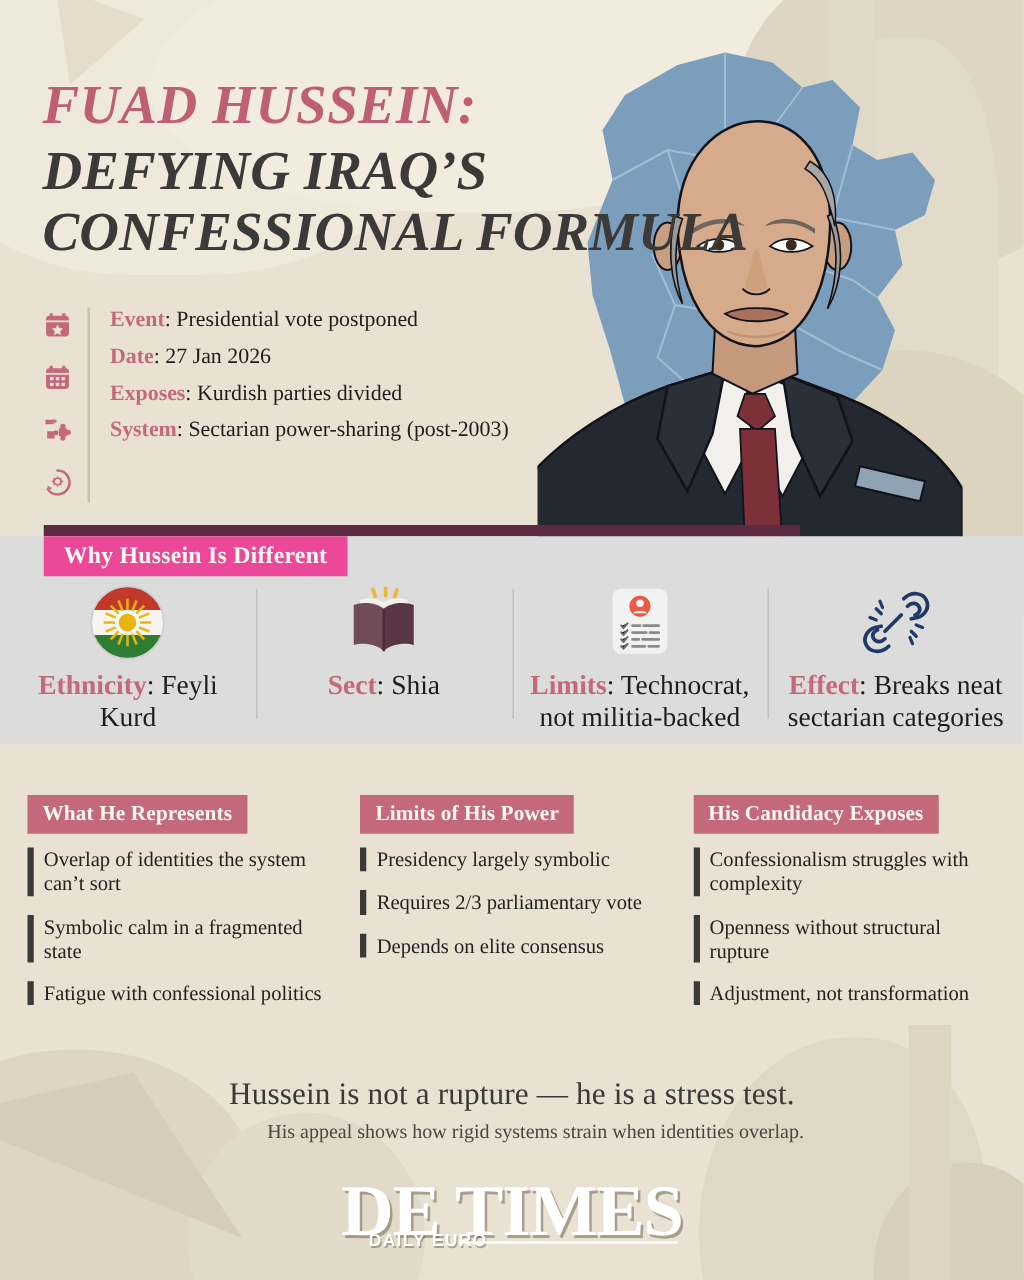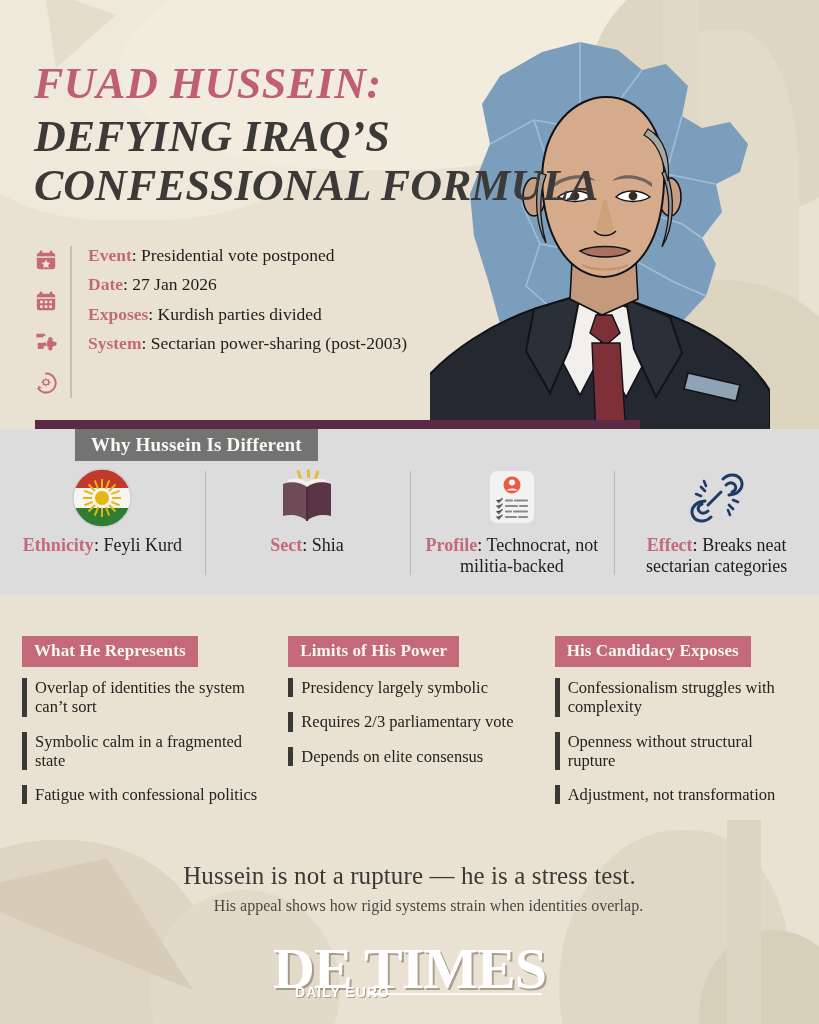--- a/index.html
+++ b/index.html
@@ -62,32 +62,31 @@
   .fact-lines { display: flex; flex-direction: column; gap: 10px; }
   .fact-line { font-size: 17.5px; color: #1f1d1c; line-height: 1.1; white-space: nowrap; }
   .fact-line b { color: #c4697a; font-weight: bold; }
   .ico { display: block; }
 
   
   .why-topbar { position: absolute; left: 35px; top: 420px; width: 605px; height: 9px; background: #5d2a45; }
   .why-band { position: absolute; left: 0; top: 429px; width: 819px; height: 166px; background: #dcdcdc; }
   .why-head {
     position: absolute; left: 35px; top: 429px; height: 32px;
-    background: #737373; color: #fbf7f1; font-weight: bold;
+    background: #ec4899; color: #fbf7f1; font-weight: bold;
     font-size: 19px; display: flex; align-items: center; padding: 0 16px;
     letter-spacing: 0.2px;
-    margin-left: 40px;
   }
   .why-cols { position: absolute; left: 0; top: 465px; width: 819px; display: flex; }
   .why-col { flex: 1; position: relative; display: flex; flex-direction: column; align-items: center; padding: 0 8px; }
   .why-col + .why-col::before {
     content: ""; position: absolute; left: 0; top: 6px; width: 1px; height: 104px; background: #b9b9b9;
   }
   .why-ico { height: 66px; display: flex; align-items: center; justify-content: center; }
-  .why-txt { font-size: 18px; color: #1f1d1c; text-align: center; line-height: 1.18; margin-top: 4px; }
+  .why-txt { font-size: 22px; color: #1f1d1c; text-align: center; line-height: 1.18; margin-top: 4px; }
   .why-txt b { color: #c4697a; font-weight: bold; }
 
   
   .cols { position: absolute; left: 0; top: 636px; width: 819px; display: flex; padding: 0 22px; gap: 24px; }
   .col { flex: 1; }
   .col-head {
     background: #c4697a; color: #fbf7f1; font-weight: bold; font-size: 17px;
     padding: 5px 12px 6px; display: inline-block; letter-spacing: 0.1px; white-space: nowrap;
   }
   .col-list { margin-top: 11px; display: flex; flex-direction: column; gap: 15px; }
@@ -348,21 +347,21 @@
             <path d="M11 48l1.8 1.8 3.2-3.6"></path>
           </g>
           <g stroke="#8a8a8a" stroke-width="2.2" stroke-linecap="round">
             <path d="M20 31.5h6M29 31.5h12"></path>
             <path d="M20 37h11M34 37h7"></path>
             <path d="M20 42.5h5M28 42.5h13"></path>
             <path d="M20 48h10M33 48h8"></path>
           </g>
         </svg>
       </div>
-      <div class="why-txt"><b>Profile</b>: <span>Technocrat, not militia-backed</span></div>
+      <div class="why-txt"><b>Limits</b>: <span>Technocrat, not militia-backed</span></div>
     </div>
 
     <div class="why-col">
       <div class="why-ico">
         <svg width="58" height="56" viewBox="0 0 58 56">
           <g fill="none" stroke="#1f3a66" stroke-width="3" stroke-linecap="round">
             <path d="M35 9 C41 3 50 4 53 10 C56 16 52 22 46 24 L41 25"></path>
             <path d="M38 15 C41 12 45 12 47 15 C49 18 47 21 44 22"></path>
             <path d="M23 47 C17 53 8 52 5 46 C2 40 6 34 12 32 L17 31"></path>
             <path d="M20 41 C17 44 13 44 11 41 C9 38 11 35 14 34"></path>

